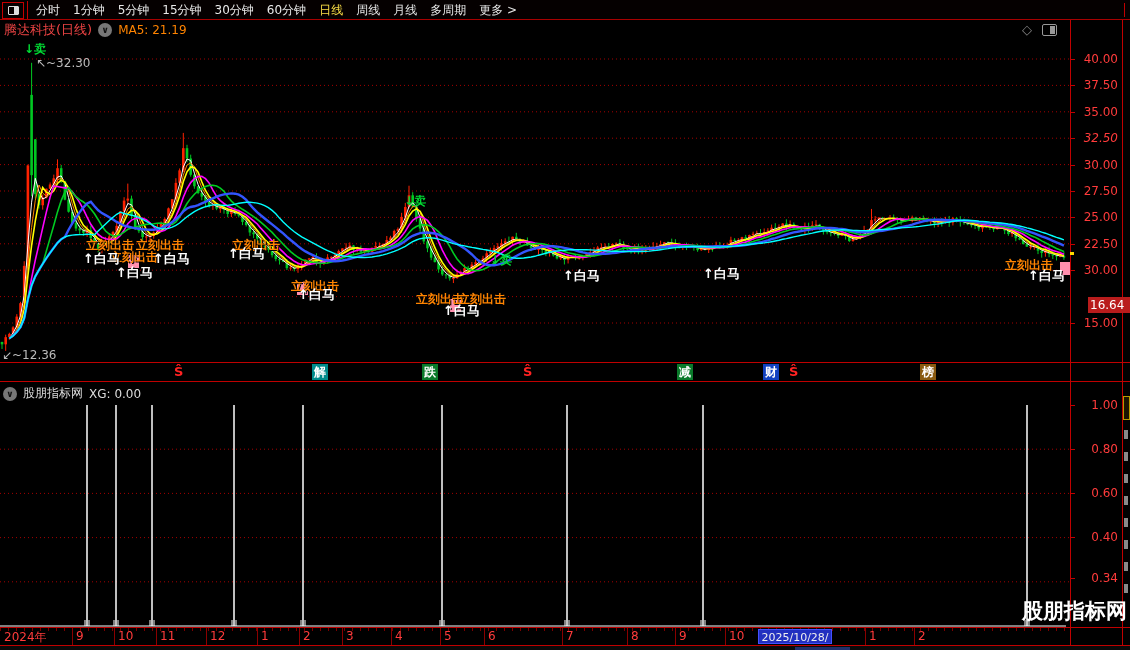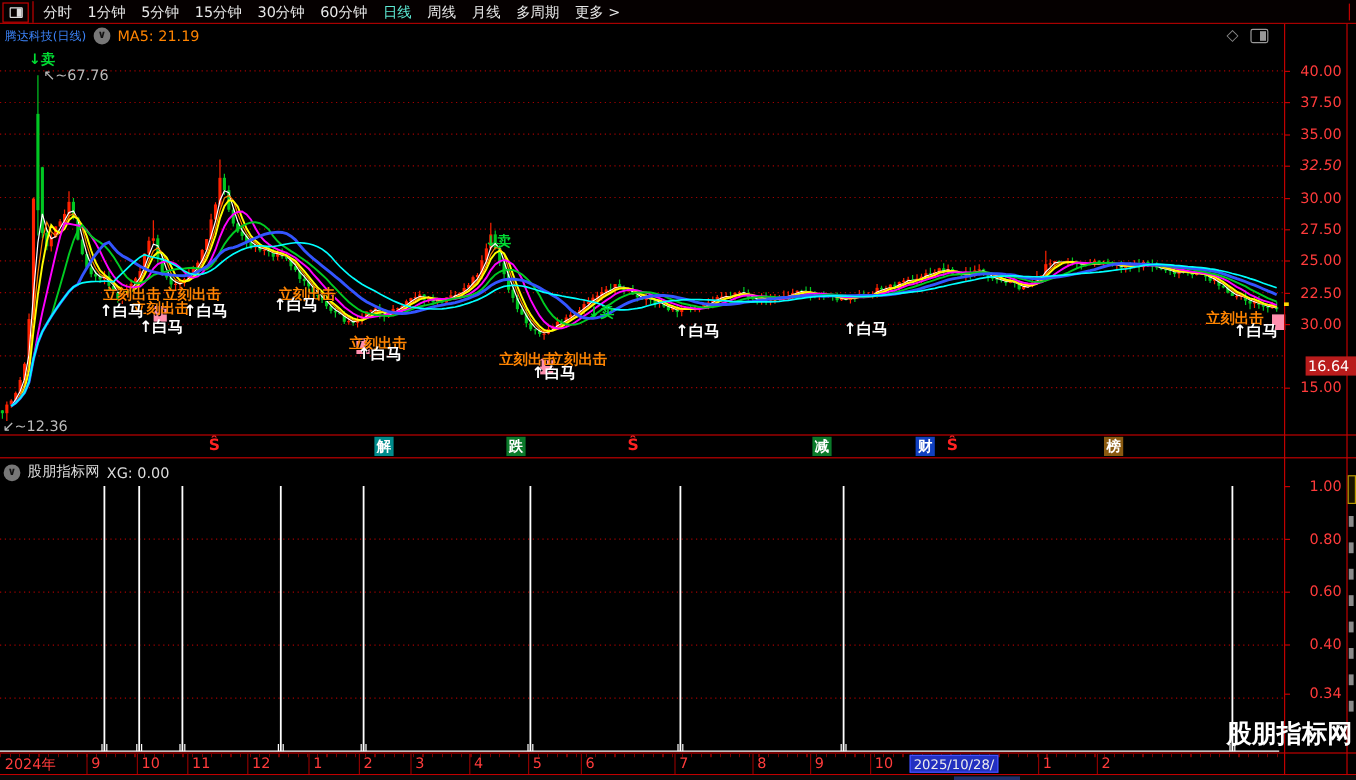--- a/index.html
+++ b/index.html
@@ -10,29 +10,29 @@
   #toolbar{position:absolute;left:0;top:0;width:1130px;height:20px;display:flex;
            justify-content:space-between;align-items:center;background:#050000;}
   .tb-left{display:flex;align-items:center;height:20px;}
   .win-box{width:22px;height:17px;margin-left:2px;border:1px solid #c40000;display:flex;
            align-items:center;justify-content:center;}
   .win-glyph{width:11px;height:9px;border:1px solid #ddd;border-radius:1px;position:relative;}
   .win-glyph::after{content:"";position:absolute;right:0;top:0;width:4px;height:7px;background:#ddd;}
   .tb-sep{width:1px;height:18px;background:#c40000;margin:0 4px 0 3px;}
   #tb-items{display:flex;align-items:center;gap:13px;padding-left:4px;}
   .menu-item{color:#e8e8e8;font-size:12px;white-space:nowrap;cursor:default;}
-  .menu-item.active{color:#5eead4;}
+  .menu-item.active{color:#fde047;}
   #tb-buttons{display:flex;align-items:center;gap:3px;padding-right:4px;}
   .tb-btn{border:1px solid #c40000;color:#ee3333;font-size:12px;padding:0 5px;height:17px;
           line-height:15px;white-space:nowrap;}
   .hline{position:absolute;background:#a80000;height:1px;}
   .vline{position:absolute;background:#c00000;width:1px;}
   
   #chart-header{position:absolute;left:4px;top:21px;height:18px;display:flex;align-items:center;gap:6px;}
-  .hdr-title{color:#3b82f6;font-size:10px;}
+  .hdr-title{color:#ef4444;font-size:13px;}
   .chev{width:14px;height:14px;border-radius:50%;background:#777;color:#111;font-size:9px;
         display:inline-flex;align-items:center;justify-content:center;font-weight:bold;}
   .hdr-ma{color:#ff8400;font-size:12px;}
   .hdr-icons{position:absolute;left:1022px;top:22px;display:flex;gap:10px;align-items:center;}
   .dia-icon{color:#888;font-size:13px;}
   .split-icon{width:15px;height:12px;border:1px solid #999;border-radius:2px;position:relative;}
   .split-icon::after{content:"";position:absolute;right:1px;top:1px;width:5px;height:8px;background:#999;}
   
   .axis-label{position:absolute;left:1076px;width:42px;text-align:right;color:#ff3b3b;
               font-size:12px;line-height:14px;height:14px;}
@@ -701,21 +701,21 @@
       <rect x="1062.6000000000056" y="215.80872098692575" width="2.6" height="1.855348776749537" fill="#00c822"></rect>
       <polyline points="9.4,298.4 13.1,292.8 16.8,286.0 20.5,275.7 24.2,255.2 27.9,204.8 31.6,162.2 35.3,138.3 39.0,151.5 42.7,159.0 46.4,157.2 50.1,150.2 53.8,143.8 57.5,137.0 61.2,135.9 64.9,143.1 68.6,157.6 72.3,171.4 76.0,181.0 79.7,187.3 83.4,190.6 87.1,191.1 90.8,193.7 94.5,197.4 98.2,203.6 101.9,205.8 105.6,204.8 109.3,200.7 113.0,196.4 116.7,191.5 120.4,183.1 124.1,172.6 127.8,163.5 131.5,164.8 135.2,173.8 138.9,184.7 142.6,192.0 146.3,194.9 150.0,196.5 153.7,195.0 157.4,191.9 161.1,187.8 164.8,183.3 168.5,177.0 172.2,168.8 175.9,156.8 179.6,144.2 183.3,127.1 187.0,119.0 190.7,120.5 194.4,133.2 198.1,144.6 201.8,152.0 205.5,157.2 209.2,161.3 212.9,164.1 216.6,166.4 220.3,167.3 224.0,168.8 227.7,170.5 231.4,171.3 235.1,172.7 238.8,173.3 242.5,177.1 246.2,180.8 249.9,186.5 253.6,190.6 257.3,195.1 261.0,199.4 264.7,203.5 268.4,207.2 272.1,210.5 275.8,214.7 279.5,218.2 283.2,220.4 286.9,223.4 290.6,225.8 294.3,228.2 298.0,227.4 301.7,226.7 305.4,223.5 309.1,221.1 312.8,218.3 316.5,219.2 320.2,220.8 323.9,222.5 327.6,221.0 331.3,218.8 335.0,216.4 338.7,214.3 342.4,211.5 346.1,209.0 349.8,207.1 353.5,207.6 357.2,207.7 360.9,209.9 364.6,209.8 368.3,211.2 372.0,209.8 375.7,208.7 379.4,206.6 383.1,205.3 386.8,203.3 390.5,200.5 394.2,196.2 397.9,192.5 401.6,185.7 405.3,177.7 409.0,166.4 412.7,162.9 416.4,166.9 420.1,177.9 423.8,189.6 427.5,199.4 431.2,209.1 434.9,216.0 438.6,223.0 442.3,228.6 446.0,233.0 449.7,235.9 453.4,237.2 457.1,236.8 460.8,234.7 464.5,231.4 468.2,229.6 471.9,227.2 475.6,225.2 479.3,222.2 483.0,220.2 486.7,217.2 490.4,214.4 494.1,210.9 497.8,208.6 501.5,205.9 505.2,203.7 508.9,202.0 512.6,199.8 516.3,199.2 520.0,199.5 523.7,201.2 527.4,203.2 531.1,205.0 534.8,207.7 538.5,208.1 542.2,208.9 545.9,209.9 549.6,211.7 553.3,213.5 557.0,215.3 560.7,216.7 564.4,218.3 568.1,217.7 571.8,217.5 575.5,216.9 579.2,217.0 582.9,217.4 586.6,216.0 590.3,214.3 594.0,212.1 597.7,210.0 601.4,208.4 605.1,207.2 608.8,207.2 612.5,206.1 616.2,205.0 619.9,203.8 623.6,205.2 627.3,207.2 631.0,209.2 634.7,209.2 638.4,209.4 642.1,209.1 645.8,209.6 649.5,208.8 653.2,207.9 656.9,206.9 660.6,205.7 664.3,204.3 668.0,202.9 671.7,202.8 675.4,203.9 679.1,205.6 682.8,206.4 686.5,206.9 690.2,206.4 693.9,206.7 697.6,207.6 701.3,208.4 705.0,209.5 708.7,208.3 712.4,208.2 716.1,206.5 719.8,206.7 723.5,205.9 727.2,206.0 730.9,203.4 734.6,202.0 738.3,200.6 742.0,199.7 745.7,199.4 749.4,197.4 753.1,196.3 756.8,193.9 760.5,193.7 764.2,193.1 767.9,192.3 771.6,190.1 775.3,189.0 779.0,187.7 782.7,186.3 786.4,185.6 790.1,184.8 793.8,186.3 797.5,187.0 801.2,188.7 804.9,188.4 808.6,188.5 812.3,187.1 816.0,186.2 819.7,186.0 823.4,187.8 827.1,190.4 830.8,192.0 834.5,193.0 838.2,194.2 841.9,194.5 845.6,195.2 849.3,196.9 853.0,198.7 856.7,199.2 860.4,197.2 864.1,194.3 867.8,191.7 871.5,186.6 875.2,183.0 878.9,179.0 882.6,178.7 886.3,178.4 890.0,178.4 893.7,178.5 897.4,178.8 901.1,179.9 904.8,180.4 908.5,180.4 912.2,179.3 915.9,179.0 919.6,178.6 923.3,179.4 927.0,179.8 930.7,180.5 934.4,181.8 938.1,181.7 941.8,182.2 945.5,181.0 949.2,181.4 952.9,180.2 956.6,180.5 960.3,180.4 964.0,181.9 967.7,183.2 971.4,184.1 975.1,184.9 978.8,186.3 982.5,186.6 986.2,186.7 989.9,186.5 993.6,187.6 997.3,188.1 1001.0,188.2 1004.7,188.7 1008.4,190.9 1012.1,192.4 1015.8,194.9 1019.5,196.8 1023.2,200.6 1026.9,203.4 1030.6,205.8 1034.3,206.6 1038.0,207.9 1041.7,210.0 1045.4,211.5 1049.1,212.7 1052.8,213.6 1056.5,215.2 1060.2,215.8 1063.9,216.5 " fill="none" stroke="#ffffff" stroke-width="1"></polyline>
       <polyline points="9.4,298.4 13.1,295.7 16.8,288.8 20.5,280.3 24.2,263.3 27.9,222.8 31.6,187.4 35.3,160.2 39.0,145.0 42.7,153.0 46.4,156.4 50.1,154.0 53.8,147.2 57.5,139.9 61.2,138.1 64.9,141.9 68.6,150.2 72.3,163.9 76.0,175.7 79.7,183.4 83.4,188.6 87.1,190.5 90.8,192.9 94.5,196.2 98.2,200.2 101.9,203.9 105.6,204.6 109.3,202.7 113.0,198.5 116.7,193.8 120.4,186.4 124.1,177.5 127.8,169.1 131.5,166.4 135.2,170.5 138.9,178.1 142.6,187.8 146.3,193.1 150.0,195.2 153.7,195.5 157.4,193.0 161.1,189.8 164.8,185.6 168.5,179.5 172.2,172.5 175.9,162.3 179.6,150.2 183.3,135.2 187.0,125.0 190.7,122.9 194.4,126.9 198.1,138.1 201.8,147.6 205.5,154.4 209.2,159.2 212.9,162.3 216.6,165.3 220.3,166.8 224.0,167.9 227.7,170.1 231.4,170.5 235.1,172.0 238.8,173.4 242.5,175.4 246.2,179.1 249.9,183.8 253.6,188.4 257.3,192.6 261.0,197.7 264.7,201.2 268.4,205.1 272.1,209.2 275.8,212.6 279.5,216.1 283.2,219.1 286.9,222.3 290.6,224.4 294.3,226.6 298.0,227.6 301.7,226.9 305.4,224.9 309.1,222.2 312.8,220.1 316.5,219.3 320.2,220.2 323.9,221.1 327.6,221.2 331.3,219.9 335.0,217.9 338.7,215.1 342.4,212.8 346.1,210.5 349.8,208.1 353.5,207.8 357.2,207.7 360.9,208.8 364.6,209.8 368.3,210.4 372.0,210.3 375.7,208.9 379.4,208.0 383.1,205.9 386.8,204.0 390.5,201.8 394.2,198.1 397.9,194.4 401.6,188.6 405.3,181.0 409.0,172.1 412.7,166.4 416.4,166.9 420.1,172.3 423.8,183.8 427.5,194.3 431.2,204.0 434.9,212.4 438.6,219.3 442.3,225.9 446.0,230.2 449.7,234.3 453.4,236.5 457.1,236.4 460.8,235.6 464.5,233.1 468.2,230.7 471.9,228.3 475.6,225.9 479.3,223.9 483.0,221.3 486.7,218.5 490.4,215.8 494.1,212.8 497.8,209.8 501.5,207.3 505.2,204.8 508.9,203.1 512.6,200.7 516.3,199.7 520.0,199.9 523.7,200.1 527.4,202.3 531.1,204.3 534.8,206.2 538.5,207.5 542.2,208.6 545.9,209.9 549.6,210.5 553.3,212.6 557.0,214.8 560.7,215.6 564.4,217.6 568.1,217.9 571.8,217.2 575.5,217.6 579.2,217.0 582.9,217.0 586.6,216.5 590.3,215.0 594.0,213.3 597.7,211.0 601.4,209.3 605.1,208.0 608.8,207.3 612.5,206.4 616.2,205.5 619.9,204.8 623.6,204.9 627.3,206.3 631.0,207.9 634.7,208.9 638.4,209.4 642.1,209.4 645.8,209.2 649.5,209.1 653.2,208.3 656.9,207.5 660.6,206.2 664.3,204.9 668.0,203.8 671.7,203.1 675.4,203.5 679.1,204.8 682.8,205.7 686.5,206.6 690.2,206.6 693.9,206.5 697.6,207.5 701.3,207.8 705.0,208.8 708.7,208.8 712.4,208.2 716.1,207.4 719.8,206.7 723.5,206.4 727.2,205.7 730.9,204.4 734.6,202.8 738.3,201.7 742.0,199.8 745.7,199.8 749.4,198.3 753.1,196.5 756.8,195.5 760.5,194.0 764.2,193.3 767.9,192.5 771.6,191.2 775.3,189.8 779.0,188.4 782.7,186.7 786.4,186.4 790.1,185.3 793.8,185.6 797.5,186.9 801.2,187.6 804.9,188.3 808.6,188.5 812.3,187.7 816.0,186.4 819.7,186.7 823.4,187.2 827.1,188.9 830.8,191.0 834.5,192.5 838.2,193.7 841.9,194.1 845.6,194.9 849.3,196.6 853.0,197.5 856.7,198.3 860.4,198.2 864.1,195.5 867.8,193.1 871.5,188.8 875.2,184.8 878.9,181.7 882.6,179.0 886.3,178.6 890.0,178.2 893.7,178.6 897.4,178.8 901.1,179.3 904.8,180.1 908.5,180.2 912.2,179.6 915.9,179.5 919.6,178.9 923.3,178.9 927.0,179.9 930.7,179.9 934.4,181.2 938.1,181.7 941.8,181.8 945.5,181.6 949.2,181.4 952.9,180.6 956.6,180.3 960.3,180.9 964.0,181.0 967.7,182.6 971.4,183.6 975.1,184.4 978.8,185.8 982.5,186.1 986.2,186.4 989.9,187.0 993.6,187.2 997.3,187.5 1001.0,188.1 1004.7,188.8 1008.4,190.0 1012.1,191.3 1015.8,193.8 1019.5,196.1 1023.2,198.6 1026.9,202.1 1030.6,204.2 1034.3,205.9 1038.0,207.6 1041.7,209.1 1045.4,210.2 1049.1,212.2 1052.8,213.4 1056.5,214.1 1060.2,215.3 1063.9,216.2 " fill="none" stroke="#ff8400" stroke-width="1"></polyline>
       <polyline points="9.4,298.4 13.1,295.7 16.8,291.9 20.5,283.6 24.2,269.4 27.9,235.7 31.6,205.3 35.3,180.8 39.0,161.2 42.7,147.5 46.4,152.2 50.1,154.0 53.8,150.8 57.5,143.4 61.2,140.2 64.9,142.4 68.6,147.8 72.3,156.8 76.0,168.8 79.7,178.6 83.4,185.3 87.1,188.9 90.8,192.0 94.5,195.1 98.2,198.7 101.9,201.1 105.6,203.3 109.3,202.9 113.0,200.6 116.7,196.0 120.4,189.3 124.1,181.3 127.8,173.7 131.5,170.3 135.2,170.7 138.9,174.6 142.6,181.9 146.3,189.5 150.0,193.7 153.7,194.6 157.4,193.8 161.1,191.2 164.8,187.6 168.5,182.1 172.2,175.5 175.9,166.6 179.6,156.0 183.3,141.8 187.0,131.8 190.7,126.9 194.4,127.6 198.1,132.1 201.8,141.8 205.5,150.5 209.2,156.6 212.9,160.4 216.6,163.5 220.3,165.8 224.0,167.4 227.7,169.1 231.4,170.1 235.1,171.2 238.8,172.7 242.5,175.1 246.2,177.3 249.9,181.8 253.6,185.9 257.3,190.5 261.0,195.1 264.7,199.5 268.4,202.9 272.1,207.1 275.8,211.2 279.5,214.2 283.2,217.2 286.9,220.9 290.6,223.3 294.3,225.3 298.0,226.4 301.7,227.1 305.4,225.4 309.1,223.6 312.8,221.2 316.5,220.5 320.2,220.1 323.9,220.6 327.6,220.4 331.3,220.4 335.0,219.0 338.7,216.5 342.4,213.7 346.1,211.8 349.8,209.5 353.5,208.4 357.2,207.8 360.9,208.5 364.6,208.9 368.3,210.3 372.0,209.9 375.7,209.5 379.4,208.3 383.1,207.2 386.8,204.7 390.5,202.7 394.2,199.7 397.9,196.3 401.6,190.9 405.3,184.3 409.0,175.9 412.7,171.0 416.4,168.9 420.1,171.2 423.8,178.1 427.5,188.7 431.2,198.9 434.9,207.6 438.6,215.8 442.3,222.4 446.0,227.7 449.7,231.9 453.4,235.0 457.1,236.0 460.8,235.5 464.5,234.1 468.2,232.2 471.9,229.5 475.6,227.1 479.3,224.7 483.0,222.8 486.7,219.7 490.4,217.1 494.1,214.2 497.8,211.5 501.5,208.5 505.2,206.1 508.9,204.1 512.6,201.8 516.3,200.5 520.0,200.2 523.7,200.3 527.4,201.2 531.1,203.4 534.8,205.4 538.5,206.3 542.2,208.0 545.9,209.5 549.6,210.4 553.3,211.5 557.0,213.8 560.7,215.1 564.4,216.5 568.1,217.4 571.8,217.5 575.5,217.4 579.2,217.6 582.9,217.0 586.6,216.4 590.3,215.6 594.0,214.1 597.7,212.2 601.4,210.2 605.1,208.8 608.8,207.9 612.5,206.6 616.2,205.8 619.9,205.2 623.6,205.4 627.3,205.8 631.0,207.0 634.7,208.0 638.4,209.1 642.1,209.4 645.8,209.4 649.5,208.9 653.2,208.6 656.9,207.9 660.6,206.8 664.3,205.4 668.0,204.4 671.7,203.8 675.4,203.6 679.1,204.3 682.8,205.0 686.5,206.0 690.2,206.4 693.9,206.7 697.6,207.2 701.3,207.7 705.0,208.2 708.7,208.4 712.4,208.6 716.1,207.5 719.8,207.4 723.5,206.5 727.2,206.1 730.9,204.5 734.6,203.8 738.3,202.5 742.0,200.8 745.7,199.8 749.4,198.9 753.1,197.4 756.8,195.8 760.5,195.2 764.2,193.6 767.9,192.7 771.6,191.5 775.3,190.7 779.0,189.2 782.7,187.4 786.4,186.6 790.1,185.9 793.8,185.8 797.5,186.2 801.2,187.4 804.9,187.5 808.6,188.4 812.3,187.8 816.0,187.1 819.7,186.8 823.4,187.5 827.1,188.2 830.8,189.7 834.5,191.6 838.2,193.1 841.9,193.8 845.6,194.5 849.3,196.1 853.0,197.1 856.7,197.5 860.4,197.7 864.1,196.6 867.8,194.3 871.5,190.5 875.2,186.9 878.9,183.4 882.6,181.1 886.3,178.9 890.0,178.5 893.7,178.4 897.4,178.8 901.1,179.2 904.8,179.7 908.5,180.0 912.2,179.6 915.9,179.8 919.6,179.3 923.3,179.0 927.0,179.4 930.7,180.0 934.4,180.6 938.1,181.3 941.8,181.7 945.5,181.4 949.2,181.8 952.9,180.8 956.6,180.6 960.3,180.7 964.0,181.3 967.7,181.7 971.4,183.0 975.1,184.0 978.8,185.2 982.5,185.8 986.2,186.1 989.9,186.7 993.6,187.4 997.3,187.2 1001.0,187.7 1004.7,188.6 1008.4,189.8 1012.1,190.5 1015.8,192.7 1019.5,195.0 1023.2,197.7 1026.9,200.2 1030.6,203.0 1034.3,204.6 1038.0,206.9 1041.7,208.7 1045.4,209.5 1049.1,211.0 1052.8,212.8 1056.5,213.9 1060.2,214.5 1063.9,215.8 " fill="none" stroke="#ffff00" stroke-width="1.6"></polyline>
       <polyline points="9.4,298.4 13.1,295.7 16.8,291.9 20.5,287.1 24.2,278.3 27.9,259.2 31.6,238.1 35.3,220.2 39.0,204.1 42.7,187.9 46.4,171.9 50.1,157.1 53.8,146.1 57.5,146.5 61.2,147.2 64.9,147.9 68.6,148.7 72.3,151.9 76.0,156.9 79.7,162.6 83.4,169.4 87.1,177.2 90.8,184.3 94.5,189.8 98.2,194.4 101.9,197.2 105.6,198.7 109.3,199.5 113.0,199.4 116.7,198.8 120.4,195.5 124.1,190.1 127.8,183.8 131.5,180.1 135.2,178.5 138.9,177.8 142.6,178.4 146.3,179.8 150.0,182.8 153.7,186.8 157.4,190.4 161.1,191.5 164.8,190.4 168.5,187.5 172.2,182.8 175.9,176.1 179.6,167.9 183.3,157.3 187.0,148.8 190.7,142.6 194.4,138.6 198.1,136.6 201.8,136.3 205.5,138.7 209.2,143.1 212.9,150.2 216.6,156.5 220.3,160.6 224.0,163.5 227.7,166.2 231.4,167.9 235.1,169.4 238.8,170.7 242.5,172.7 246.2,174.8 249.9,177.9 253.6,180.9 257.3,184.0 261.0,188.4 264.7,192.5 268.4,196.7 272.1,200.9 275.8,205.2 279.5,208.6 283.2,212.1 286.9,215.8 290.6,218.5 294.3,221.3 298.0,223.3 301.7,224.6 305.4,224.7 309.1,224.4 312.8,223.8 316.5,223.1 320.2,222.6 323.9,221.7 327.6,220.7 331.3,219.6 335.0,219.0 338.7,218.1 342.4,217.0 346.1,215.2 349.8,213.0 353.5,211.4 357.2,210.3 360.9,209.6 364.6,208.9 368.3,209.1 372.0,209.0 375.7,208.8 379.4,208.9 383.1,208.1 386.8,207.1 390.5,205.4 394.2,203.0 397.9,200.2 401.6,196.3 405.3,191.4 409.0,185.1 412.7,180.4 416.4,177.8 420.1,176.6 423.8,178.0 427.5,180.4 431.2,185.4 434.9,192.3 438.6,201.6 442.3,210.1 446.0,217.1 449.7,223.3 453.4,227.9 457.1,231.1 460.8,232.9 464.5,233.7 468.2,233.6 471.9,232.4 475.6,230.8 479.3,228.5 483.0,226.0 486.7,223.4 490.4,220.8 494.1,218.3 497.8,215.5 501.5,212.9 505.2,210.3 508.9,207.9 512.6,205.2 516.3,203.5 520.0,202.4 523.7,201.6 527.4,201.5 531.1,202.0 534.8,203.1 538.5,203.8 542.2,205.4 545.9,207.1 549.6,208.4 553.3,210.1 557.0,211.7 560.7,212.8 564.4,214.0 568.1,215.3 571.8,216.0 575.5,216.6 579.2,217.3 582.9,217.5 586.6,216.9 590.3,216.3 594.0,215.1 597.7,214.0 601.4,212.9 605.1,211.5 608.8,210.3 612.5,208.7 616.2,207.4 619.9,206.4 623.6,206.1 627.3,206.3 631.0,206.7 634.7,206.8 638.4,207.1 642.1,207.8 645.8,208.6 649.5,209.0 653.2,208.8 656.9,208.5 660.6,207.7 664.3,207.0 668.0,206.0 671.7,205.3 675.4,204.8 679.1,204.8 682.8,204.7 686.5,204.8 690.2,205.1 693.9,205.6 697.6,206.6 701.3,207.2 705.0,207.7 708.7,207.6 712.4,207.9 716.1,207.6 719.8,207.8 723.5,207.6 727.2,207.0 730.9,205.9 734.6,204.8 738.3,204.1 742.0,202.7 745.7,202.1 749.4,200.6 753.1,199.1 756.8,197.6 760.5,196.9 764.2,195.8 767.9,194.5 771.6,193.3 775.3,191.9 779.0,190.9 782.7,189.6 786.4,188.8 790.1,187.5 793.8,187.0 797.5,186.8 801.2,187.0 804.9,186.8 808.6,187.0 812.3,187.3 816.0,187.0 819.7,187.5 823.4,187.8 827.1,188.3 830.8,188.7 834.5,189.6 838.2,190.5 841.9,191.5 845.6,192.9 849.3,194.6 853.0,195.6 856.7,196.2 860.4,196.5 864.1,196.1 867.8,195.3 871.5,193.6 875.2,191.5 878.9,188.6 882.6,186.1 886.3,183.7 890.0,181.5 893.7,180.1 897.4,178.9 901.1,179.0 904.8,179.2 908.5,179.4 912.2,179.2 915.9,179.4 919.6,179.5 923.3,179.5 927.0,179.8 930.7,179.7 934.4,180.0 938.1,180.3 941.8,180.8 945.5,180.8 949.2,181.3 952.9,181.2 956.6,181.1 960.3,181.3 964.0,181.2 967.7,181.6 971.4,182.0 975.1,182.7 978.8,183.4 982.5,184.4 986.2,185.0 989.9,185.7 993.6,186.5 997.3,186.8 1001.0,187.3 1004.7,187.9 1008.4,188.6 1012.1,189.4 1015.8,191.0 1019.5,192.4 1023.2,194.3 1026.9,196.7 1030.6,199.0 1034.3,201.0 1038.0,203.1 1041.7,205.6 1045.4,207.2 1049.1,209.0 1052.8,210.5 1056.5,211.6 1060.2,212.8 1063.9,214.2 " fill="none" stroke="#ff00ff" stroke-width="1.6"></polyline>
       <polyline points="9.4,298.4 13.1,295.7 16.8,291.9 20.5,287.1 24.2,278.3 27.9,259.2 31.6,245.4 35.3,236.3 39.0,229.9 42.7,223.8 46.4,210.9 50.1,198.1 53.8,185.2 57.5,171.9 61.2,160.6 64.9,152.0 68.6,147.5 72.3,152.3 76.0,156.7 79.7,159.7 83.4,162.0 87.1,164.8 90.8,168.9 94.5,173.8 98.2,179.7 101.9,186.1 105.6,191.0 109.3,194.1 113.0,195.8 116.7,196.0 120.4,194.6 124.1,192.1 127.8,189.3 131.5,188.0 135.2,187.2 138.9,186.1 142.6,185.1 146.3,184.4 150.0,184.0 153.7,183.7 157.4,183.3 161.1,183.1 164.8,183.7 168.5,184.4 172.2,184.4 175.9,181.8 179.6,177.0 183.3,170.1 187.0,163.5 190.7,158.4 194.4,154.2 198.1,150.9 201.8,148.4 205.5,146.6 209.2,145.4 212.9,145.2 216.6,146.0 220.3,148.1 224.0,151.3 227.7,156.8 231.4,161.1 235.1,164.4 238.8,166.8 242.5,169.3 246.2,171.6 249.9,174.2 253.6,176.6 257.3,179.4 261.0,182.4 264.7,185.6 268.4,189.0 272.1,192.4 275.8,196.5 279.5,200.3 283.2,204.2 286.9,208.0 290.6,211.6 294.3,214.6 298.0,217.3 301.7,219.5 305.4,220.7 309.1,221.6 312.8,222.3 316.5,222.8 320.2,223.2 323.9,223.3 327.6,223.0 331.3,222.0 335.0,221.0 338.7,219.5 342.4,218.1 346.1,216.6 349.8,215.4 353.5,214.7 357.2,213.9 360.9,213.1 364.6,211.9 368.3,211.1 372.0,210.3 375.7,209.4 379.4,208.6 383.1,208.0 386.8,207.3 390.5,206.5 394.2,205.3 397.9,203.6 401.6,201.0 405.3,197.2 409.0,192.7 412.7,188.9 416.4,186.5 420.1,185.0 423.8,184.7 427.5,185.0 431.2,186.5 434.9,188.6 438.6,191.8 442.3,195.5 446.0,200.4 449.7,206.3 453.4,213.2 457.1,218.9 460.8,223.3 464.5,226.6 468.2,228.9 471.9,230.2 475.6,230.6 479.3,230.4 483.0,229.5 486.7,227.7 490.4,225.8 494.1,223.2 497.8,220.6 501.5,218.0 505.2,215.5 508.9,213.2 512.6,210.6 516.3,208.5 520.0,206.8 523.7,205.3 527.4,204.2 531.1,203.8 534.8,203.7 538.5,203.5 542.2,203.8 545.9,204.6 549.6,205.6 553.3,206.7 557.0,208.5 560.7,209.9 564.4,211.4 568.1,212.7 571.8,213.5 575.5,214.4 579.2,215.0 582.9,215.9 586.6,216.2 590.3,216.1 594.0,215.9 597.7,215.3 601.4,214.4 605.1,213.6 608.8,212.5 612.5,211.5 616.2,210.4 619.9,209.3 623.6,208.5 627.3,207.9 631.0,207.6 634.7,207.2 638.4,207.2 642.1,207.3 645.8,207.5 649.5,207.6 653.2,207.5 656.9,207.7 660.6,207.8 664.3,207.6 668.0,207.1 671.7,206.7 675.4,206.3 679.1,206.2 682.8,205.9 686.5,205.7 690.2,205.4 693.9,205.4 697.6,205.7 701.3,205.8 705.0,206.3 708.7,206.7 712.4,207.1 716.1,207.2 719.8,207.4 723.5,207.2 727.2,207.1 730.9,206.5 734.6,206.1 738.3,205.6 742.0,204.6 745.7,203.9 749.4,202.6 753.1,201.6 756.8,200.3 760.5,199.4 764.2,198.1 767.9,196.9 771.6,195.5 775.3,194.5 779.0,193.3 782.7,191.9 786.4,191.0 790.1,189.7 793.8,189.1 797.5,188.7 801.2,188.4 804.9,187.8 808.6,187.5 812.3,187.1 816.0,186.8 819.7,186.8 823.4,187.1 827.1,187.8 830.8,188.4 834.5,189.2 838.2,189.8 841.9,190.2 845.6,190.8 849.3,191.9 853.0,192.8 856.7,193.8 860.4,194.7 864.1,194.9 867.8,194.8 871.5,193.8 875.2,192.6 878.9,191.3 882.6,189.9 886.3,188.6 890.0,187.1 893.7,185.3 897.4,183.6 901.1,182.2 904.8,181.1 908.5,180.2 912.2,179.1 915.9,179.2 919.6,179.1 923.3,179.2 927.0,179.4 930.7,179.6 934.4,180.1 938.1,180.3 941.8,180.4 945.5,180.4 949.2,180.5 952.9,180.4 956.6,180.7 960.3,180.8 964.0,181.2 967.7,181.6 971.4,181.9 975.1,182.3 978.8,182.7 982.5,183.1 986.2,183.4 989.9,184.1 993.6,184.7 997.3,185.4 1001.0,186.0 1004.7,186.7 1008.4,187.7 1012.1,188.3 1015.8,189.4 1019.5,190.6 1023.2,191.9 1026.9,193.6 1030.6,195.4 1034.3,196.9 1038.0,198.7 1041.7,200.9 1045.4,202.8 1049.1,204.7 1052.8,206.5 1056.5,208.5 1060.2,209.9 1063.9,211.4 " fill="none" stroke="#00cc22" stroke-width="1.6"></polyline>
       <polyline points="9.4,298.4 13.1,295.7 16.8,291.9 20.5,287.1 24.2,278.3 27.9,259.2 31.6,245.4 35.3,236.3 39.0,229.9 42.7,223.8 46.4,218.1 50.1,212.8 53.8,207.8 57.5,202.9 61.2,199.2 64.9,197.0 68.6,189.7 72.3,183.3 76.0,177.5 79.7,172.1 83.4,167.4 87.1,163.4 90.8,161.8 94.5,166.2 98.2,170.3 101.9,173.1 105.6,175.1 109.3,177.2 113.0,179.6 116.7,181.9 120.4,183.8 124.1,185.6 127.8,186.5 131.5,187.4 135.2,188.3 138.9,188.7 142.6,189.2 146.3,189.5 150.0,189.7 153.7,189.8 157.4,189.2 161.1,188.1 164.8,186.5 168.5,184.4 172.2,182.1 175.9,179.1 179.6,175.7 183.3,171.4 187.0,168.5 190.7,167.0 194.4,166.3 198.1,165.1 201.8,163.4 205.5,161.8 209.2,160.0 212.9,158.3 216.6,156.7 220.3,155.4 224.0,154.4 227.7,153.9 231.4,153.4 235.1,153.7 238.8,154.6 242.5,156.8 246.2,159.8 249.9,164.5 253.6,168.7 257.3,172.3 261.0,175.5 264.7,178.5 268.4,181.5 272.1,184.4 275.8,187.4 279.5,190.5 283.2,193.4 286.9,196.8 290.6,200.0 294.3,203.0 298.0,206.1 301.7,209.0 305.4,211.4 309.1,213.4 312.8,215.2 316.5,216.9 320.2,218.5 323.9,219.8 327.6,220.5 331.3,221.0 335.0,221.3 338.7,221.1 342.4,220.5 346.1,219.8 349.8,218.9 353.5,217.9 357.2,216.8 360.9,215.8 364.6,214.9 368.3,214.2 372.0,213.5 375.7,212.9 379.4,212.2 383.1,211.2 386.8,209.9 390.5,208.6 394.2,207.1 397.9,205.6 401.6,203.4 405.3,201.0 409.0,198.0 412.7,195.8 416.4,194.3 420.1,193.1 423.8,192.7 427.5,192.5 431.2,193.0 434.9,193.5 438.6,194.7 442.3,196.3 446.0,197.9 449.7,199.9 453.4,202.0 457.1,204.0 460.8,206.3 464.5,208.4 468.2,211.3 471.9,214.5 475.6,218.2 479.3,221.2 483.0,223.4 486.7,224.8 490.4,225.3 494.1,225.3 497.8,224.7 501.5,223.7 505.2,222.1 508.9,220.3 512.6,218.1 516.3,216.0 520.0,214.0 523.7,212.2 527.4,210.7 531.1,209.6 534.8,208.5 538.5,207.5 542.2,206.9 545.9,206.5 549.6,206.1 553.3,206.3 557.0,206.6 560.7,207.1 564.4,207.9 568.1,208.6 571.8,209.4 575.5,210.3 579.2,211.5 582.9,212.4 586.6,213.1 590.3,213.7 594.0,213.9 597.7,213.9 601.4,213.8 605.1,213.8 608.8,213.6 612.5,213.1 616.2,212.7 619.9,212.0 623.6,211.5 627.3,211.1 631.0,210.5 634.7,210.0 638.4,209.7 642.1,209.2 645.8,208.8 649.5,208.3 653.2,207.9 656.9,207.6 660.6,207.2 664.3,206.9 668.0,206.7 671.7,206.5 675.4,206.4 679.1,206.6 682.8,206.7 686.5,206.9 690.2,206.8 693.9,206.6 697.6,206.6 701.3,206.6 705.0,206.6 708.7,206.5 712.4,206.4 716.1,206.2 719.8,206.3 723.5,206.2 727.2,206.3 730.9,206.1 734.6,206.1 738.3,205.9 742.0,205.5 745.7,205.0 749.4,204.4 753.1,203.7 756.8,203.0 760.5,202.3 764.2,201.3 767.9,200.3 771.6,199.0 775.3,198.1 779.0,196.9 782.7,195.7 786.4,194.5 790.1,193.3 793.8,192.4 797.5,191.8 801.2,191.1 804.9,190.4 808.6,189.9 812.3,189.1 816.0,188.5 819.7,188.2 823.4,188.1 827.1,188.0 830.8,188.0 834.5,188.2 838.2,188.6 841.9,188.9 845.6,189.4 849.3,190.4 853.0,191.1 856.7,191.8 860.4,192.2 864.1,192.3 867.8,192.3 871.5,191.9 875.2,191.4 878.9,191.0 882.6,190.7 886.3,190.1 890.0,189.4 893.7,188.7 897.4,188.0 901.1,187.2 904.8,186.4 908.5,185.6 912.2,184.6 915.9,183.4 919.6,182.3 923.3,181.3 927.0,180.5 930.7,180.0 934.4,179.6 938.1,179.7 941.8,179.8 945.5,180.0 949.2,180.2 952.9,180.1 956.6,180.3 960.3,180.5 964.0,180.7 967.7,180.9 971.4,181.1 975.1,181.4 978.8,182.0 982.5,182.3 986.2,182.8 989.9,183.2 993.6,183.6 997.3,184.0 1001.0,184.3 1004.7,184.8 1008.4,185.5 1012.1,186.2 1015.8,187.0 1019.5,188.2 1023.2,189.5 1026.9,190.9 1030.6,192.2 1034.3,193.4 1038.0,194.8 1041.7,196.4 1045.4,197.6 1049.1,199.2 1052.8,200.8 1056.5,202.4 1060.2,203.9 1063.9,205.6 " fill="none" stroke="#3355ff" stroke-width="2.4"></polyline>
       <polyline points="9.4,298.4 13.1,295.7 16.8,291.9 20.5,287.1 24.2,278.3 27.9,259.2 31.6,245.4 35.3,236.3 39.0,229.9 42.7,223.8 46.4,218.1 50.1,212.8 53.8,207.8 57.5,202.9 61.2,199.2 64.9,197.0 68.6,195.7 72.3,195.1 76.0,194.7 79.7,194.6 83.4,194.5 87.1,194.3 90.8,194.4 94.5,194.8 98.2,191.1 101.9,187.6 105.6,184.0 109.3,180.5 113.0,177.3 116.7,174.3 120.4,172.2 124.1,173.5 127.8,174.4 131.5,175.2 135.2,176.1 138.9,177.4 142.6,179.3 146.3,181.3 150.0,183.5 153.7,185.9 157.4,187.7 161.1,188.6 164.8,188.9 168.5,188.4 172.2,187.2 175.9,185.4 179.6,183.0 183.3,179.8 187.0,176.8 190.7,174.1 194.4,171.7 198.1,169.7 201.8,168.0 205.5,166.7 209.2,165.7 212.9,164.9 216.6,164.8 220.3,165.1 224.0,165.5 227.7,165.4 231.4,164.8 235.1,164.1 238.8,163.3 242.5,162.7 246.2,162.3 249.9,162.3 253.6,162.6 257.3,163.1 261.0,164.2 264.7,165.6 268.4,167.6 272.1,170.4 275.8,173.8 279.5,178.1 283.2,182.1 286.9,185.6 290.6,188.8 294.3,191.7 298.0,194.4 301.7,196.8 305.4,198.9 309.1,200.9 312.8,202.8 316.5,204.9 320.2,206.9 323.9,208.8 327.6,210.6 331.3,212.2 335.0,213.8 338.7,214.9 342.4,215.8 346.1,216.4 349.8,216.8 353.5,217.2 357.2,217.3 360.9,217.5 364.6,217.5 368.3,217.4 372.0,217.0 375.7,216.4 379.4,215.8 383.1,214.9 386.8,213.8 390.5,212.6 394.2,211.3 397.9,209.9 401.6,208.2 405.3,206.3 409.0,203.9 412.7,201.7 416.4,200.0 420.1,198.7 423.8,198.1 427.5,197.8 431.2,197.9 434.9,198.3 438.6,199.1 442.3,200.2 446.0,201.3 449.7,202.4 453.4,203.6 457.1,204.4 460.8,205.3 464.5,205.9 468.2,206.7 471.9,207.4 475.6,208.0 479.3,208.7 483.0,209.4 486.7,210.0 490.4,210.8 494.1,211.5 497.8,212.6 501.5,214.0 505.2,215.8 508.9,217.1 512.6,217.8 516.3,218.2 520.0,218.3 523.7,218.0 527.4,217.5 531.1,217.0 534.8,216.3 538.5,215.2 542.2,214.2 545.9,213.2 549.6,212.3 553.3,211.5 557.0,211.0 560.7,210.6 564.4,210.2 568.1,209.9 571.8,209.7 575.5,209.6 579.2,209.6 582.9,209.7 586.6,209.8 590.3,209.9 594.0,210.1 597.7,210.3 601.4,210.5 605.1,210.7 608.8,211.1 612.5,211.3 616.2,211.3 619.9,211.4 623.6,211.5 627.3,211.6 631.0,211.6 634.7,211.6 638.4,211.6 642.1,211.5 645.8,211.4 649.5,211.1 653.2,210.6 656.9,210.3 660.6,209.7 664.3,209.1 668.0,208.6 671.7,208.0 675.4,207.6 679.1,207.2 682.8,206.9 686.5,206.7 690.2,206.6 693.9,206.5 697.6,206.6 701.3,206.7 705.0,206.8 708.7,206.9 712.4,207.1 716.1,207.1 719.8,207.1 723.5,206.9 727.2,206.7 730.9,206.4 734.6,206.1 738.3,205.7 742.0,205.3 745.7,205.0 749.4,204.5 753.1,204.0 756.8,203.6 760.5,203.3 764.2,202.9 767.9,202.4 771.6,201.7 775.3,201.0 779.0,200.3 782.7,199.3 786.4,198.6 790.1,197.7 793.8,196.9 797.5,196.1 801.2,195.3 804.9,194.6 808.6,193.9 812.3,193.1 816.0,192.2 819.7,191.5 823.4,191.0 827.1,190.7 830.8,190.4 834.5,190.1 838.2,190.1 841.9,189.8 845.6,189.9 849.3,190.1 853.0,190.4 856.7,190.5 860.4,190.6 864.1,190.6 867.8,190.7 871.5,190.4 875.2,190.1 878.9,189.8 882.6,189.5 886.3,189.3 890.0,188.9 893.7,188.6 897.4,188.2 901.1,187.9 904.8,187.6 908.5,187.4 912.2,187.1 915.9,186.8 919.6,186.4 923.3,185.9 927.0,185.4 930.7,184.9 934.4,184.4 938.1,184.0 941.8,183.4 945.5,182.6 949.2,182.0 952.9,181.2 956.6,180.7 960.3,180.4 964.0,180.1 967.7,180.3 971.4,180.5 975.1,180.8 978.8,181.2 982.5,181.4 986.2,181.7 989.9,182.1 993.6,182.4 997.3,182.7 1001.0,183.0 1004.7,183.4 1008.4,184.0 1012.1,184.5 1015.8,185.3 1019.5,186.0 1023.2,186.9 1026.9,187.9 1030.6,188.8 1034.3,189.8 1038.0,190.9 1041.7,192.2 1045.4,193.2 1049.1,194.6 1052.8,196.0 1056.5,197.3 1060.2,198.5 1063.9,199.8 " fill="none" stroke="#00ffff" stroke-width="1.4"></polyline>
     </svg>
   <div id="main-anns">
-      <div class="ann ann-extreme" style="left: 36px; top: 56px;">↖~67.76</div>
+      <div class="ann ann-extreme" style="left: 36px; top: 56px;">↖~32.30</div>
       <div class="ann ann-extreme" style="left: 2px; top: 348px;">↙~12.36</div>
       <div class="ann ann-sell" style="left: 24px; top: 41px;">↓卖</div>
       <div class="ann ann-sell" style="left: 404px; top: 193px;">↓卖</div>
       <div class="ann ann-sell" style="left: 490px; top: 252px;">↓卖</div>
       <div class="pink-block" style="left: 128px; top: 255px;"></div>
       <div class="pink-block" style="left: 297px; top: 282px;"></div>
       <div class="pink-block" style="left: 450px; top: 299px;"></div>
       <div class="pink-block" style="left: 1060px; top: 262px;"></div>
       <div class="ann ann-attack" style="left: 86px; top: 237px;">立刻出击</div>
       <div class="ann ann-attack" style="left: 110px; top: 249px;">立刻出击</div>

